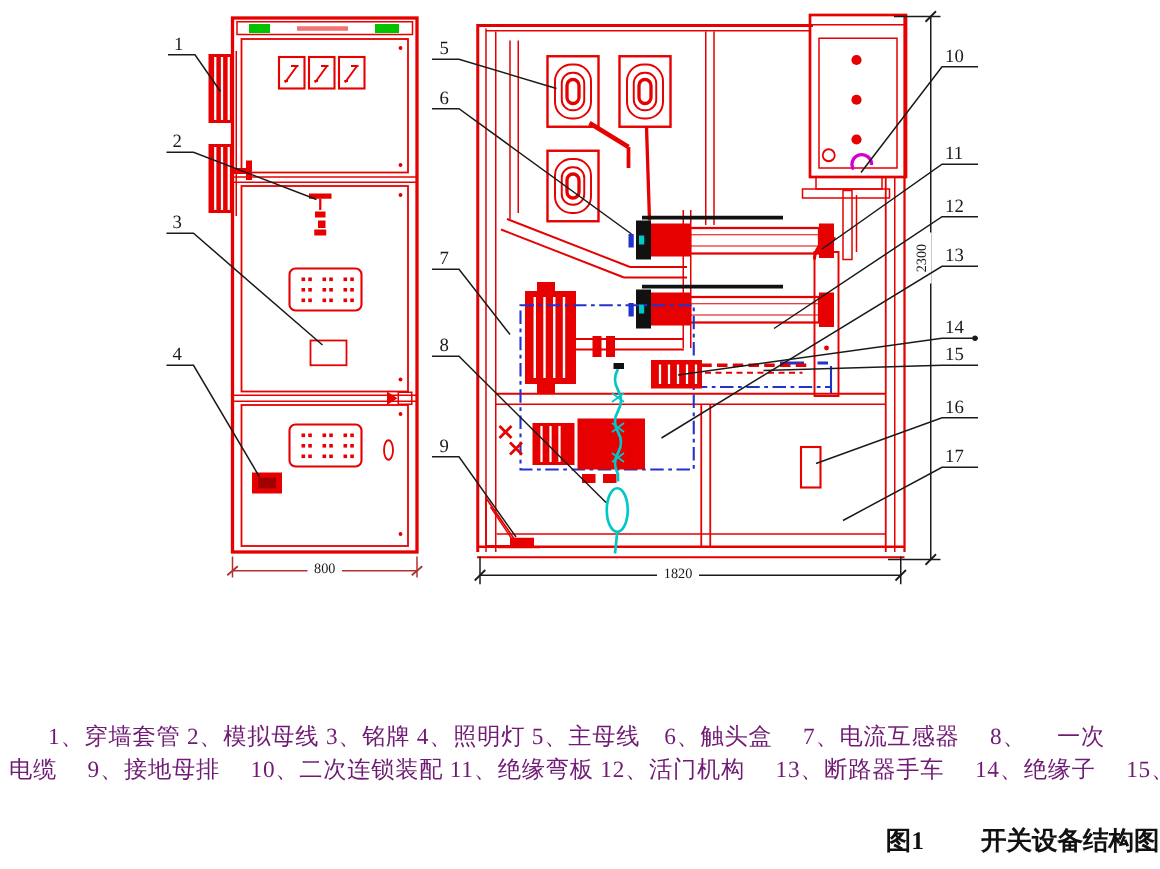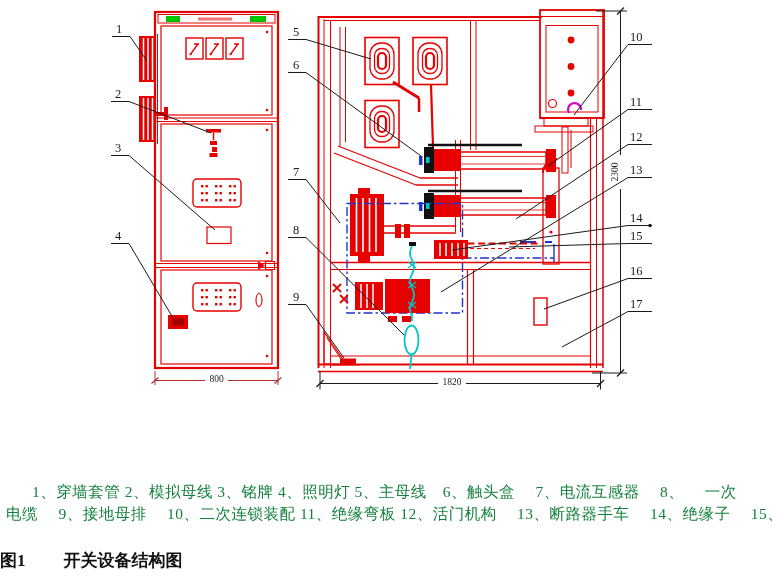--- a/index.html
+++ b/index.html
@@ -12,24 +12,24 @@
   svg .k{stroke:#1a1a1a;fill:none;}
   svg .b{stroke:#2233cc;fill:none;}
   svg .c{stroke:#00c8c8;fill:none;}
   svg .mg{stroke:#d400cc;fill:none;}
   svg .blk{fill:#111111;stroke:none;}
   svg text{fill:#1a1a1a;font-family:"Liberation Serif","DejaVu Serif",serif;}
   svg .callout text{font-size:12.5px;}
   svg .dim text{font-size:9.5px;}
   svg .dim800 line{stroke:#b03030;}
   .legend{position:absolute;left:0;top:481px;width:773px;padding:0 6px;box-sizing:border-box;
-          font-size:15.5px;line-height:22px;color:#15803d;letter-spacing:.5px;}
+          font-size:15.5px;line-height:22px;color:#701a75;letter-spacing:.5px;}
   .legend-line{white-space:nowrap;}
   .indent{text-indent:26px;}
-  .caption{position:absolute;left:0;top:549px;width:773px;text-align:left;
+  .caption{position:absolute;left:0;top:549px;width:773px;text-align:right;
            font-weight:bold;font-size:17px;color:#111;}
   .cap-label{margin-right:38px;}
 </style>
 </head>
 <body>
 
 <svg width="773" height="470" viewBox="0 0 773 470">
 
   <g>
     <rect class="r" x="155" y="12" width="123" height="356" stroke-width="2.2"></rect>

